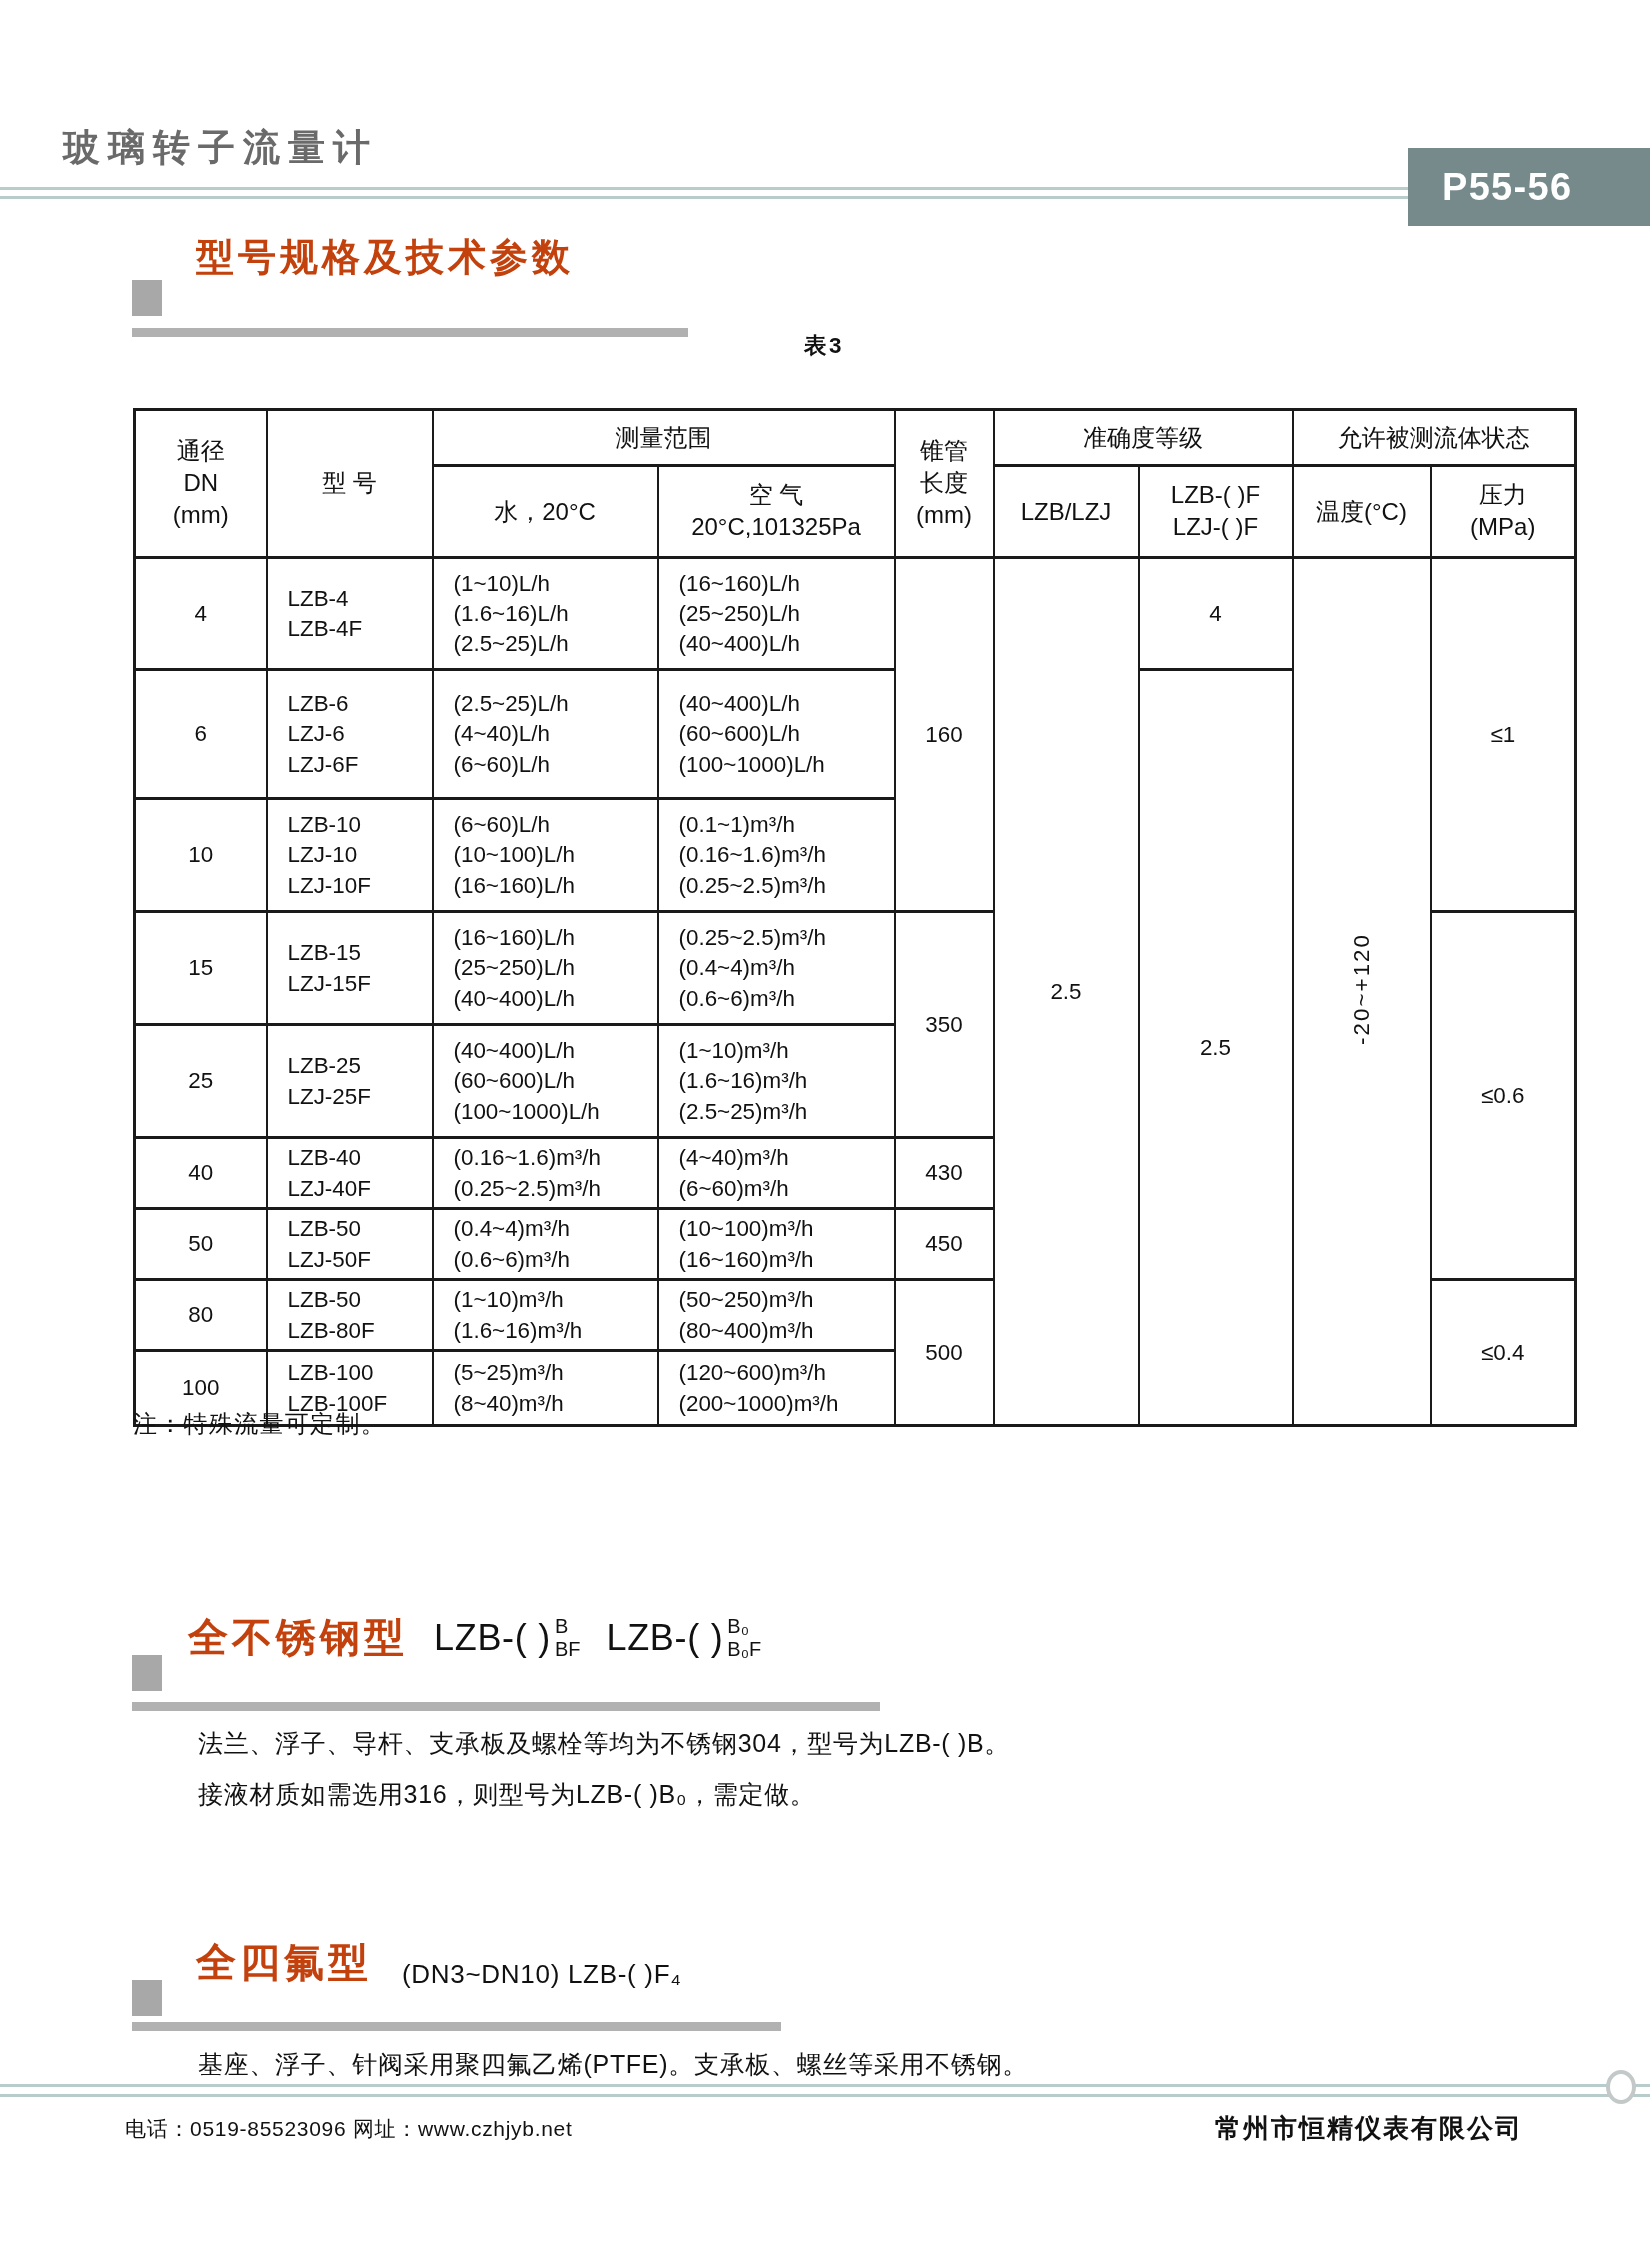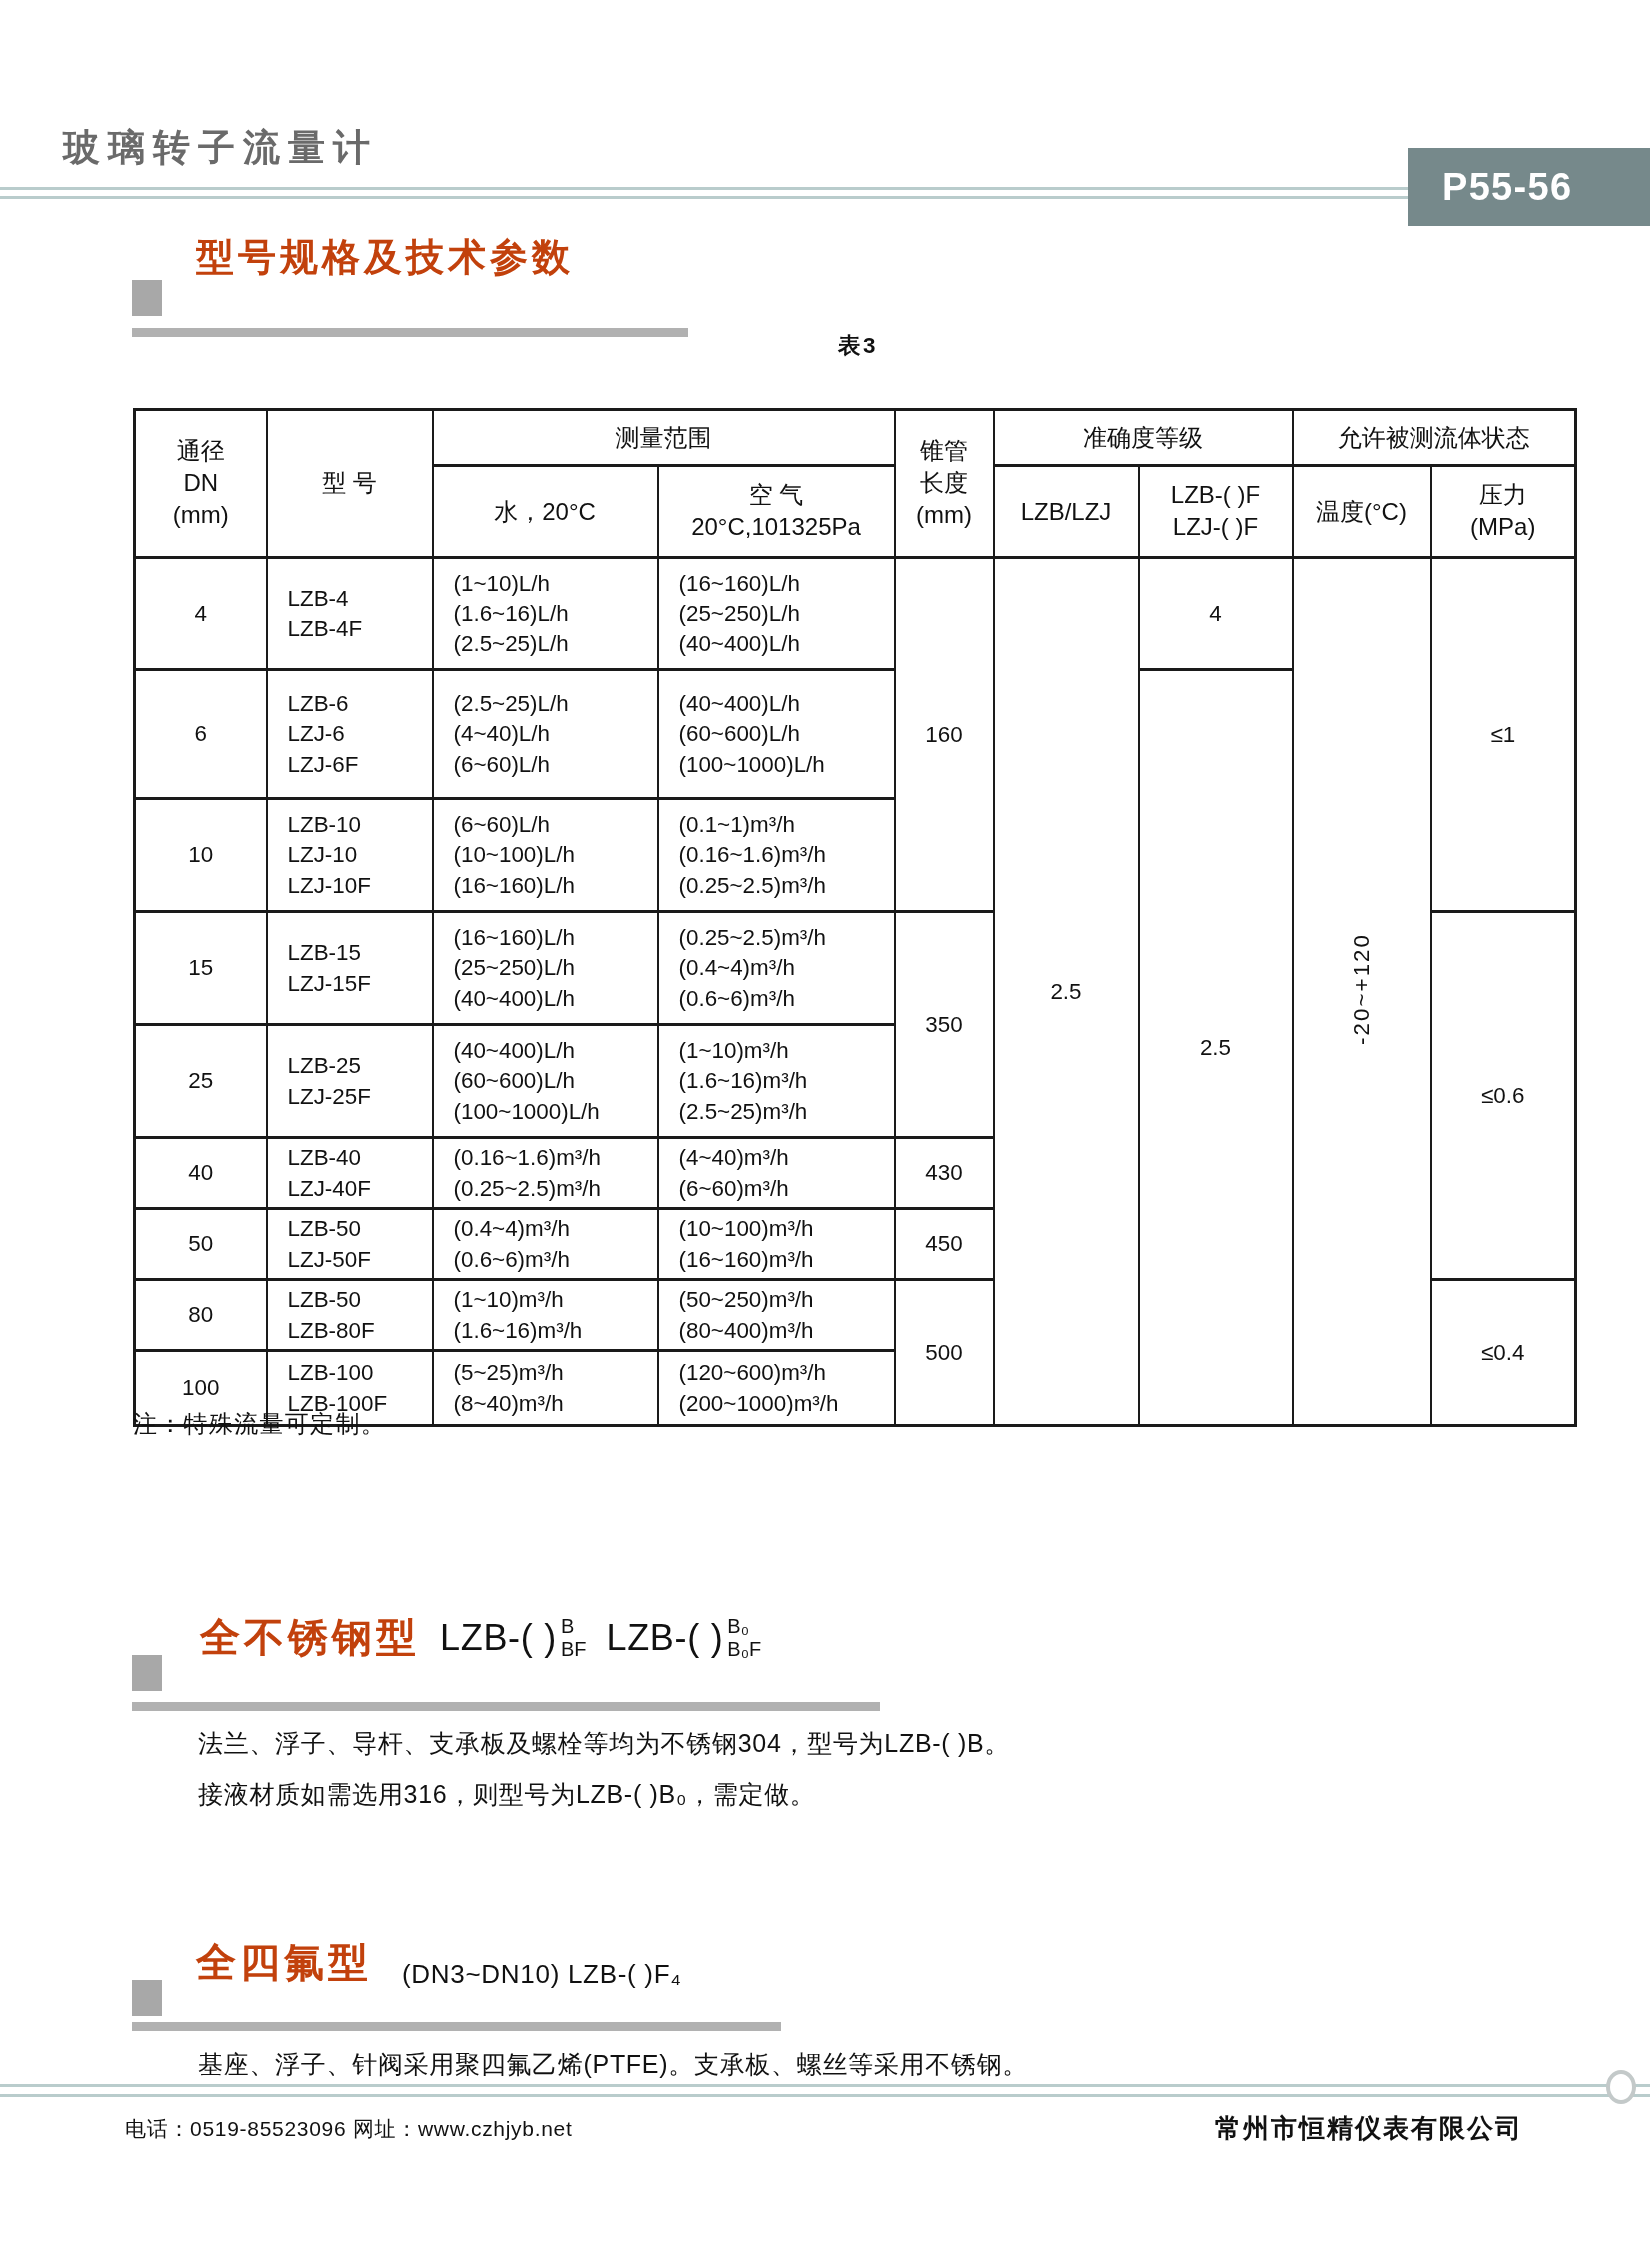--- a/index.html
+++ b/index.html
@@ -31,21 +31,21 @@
   }
 
   
   .sec-bullet{width:30px;height:36px;background:var(--bullet-gray);}
   .sec-underline{height:8.6px;background:var(--underline-gray);}
   .sec-title{font-weight:bold;letter-spacing:4px;color:#c2410c;}
   #sec1-title{left:196px;top:232px;font-size:38px;}
   #sec1-bullet{left:132px;top:280px;}
   #sec1-underline{left:132px;top:328px;width:556px;}
 
-  #table-label{left:838px;top:330px;font-size:22.4px;font-weight:bold;letter-spacing:2.6px;}
+  #table-label{left:804px;top:330px;font-size:22.4px;font-weight:bold;letter-spacing:2.6px;}
 
   
   #spec-table{
     left:133px;top:361px;
     border-collapse:collapse;table-layout:fixed;width:1442px;
     font-size:22.4px;
     margin-top:47px;
   }
   #spec-table th,#spec-table td{
     border:2px solid var(--border-dark);
@@ -59,21 +59,21 @@
   #spec-table th.group{height:56px;}
   #spec-table tr.hdr2 th{height:92px;}
   td.c-temp span.vert{
     display:inline-block;writing-mode:vertical-rl;transform:rotate(180deg);
     letter-spacing:2px;white-space:nowrap;
   }
 
   #table-note{left:133px;top:1408px;font-size:24px;letter-spacing:1.3px;}
 
   
-  #sec2-row{left:200px;top:1610px;display:flex;align-items:center;gap:20px;}
+  #sec2-row{left:188px;top:1610px;display:flex;align-items:center;gap:26px;}
   #sec2-row .sec-title{font-size:40px;}
   #sec2-bullet{left:132px;top:1655px;}
   #sec2-underline{left:132px;top:1702px;width:748px;}
   .model-formula{display:flex;align-items:center;gap:4px;}
   .model-formula .prefix{font-size:36px;letter-spacing:0.7px;}
   .model-formula .stack{display:inline-flex;flex-direction:column;font-size:20px;line-height:22.4px;text-align:left;}
   #sec2-paragraphs{left:198px;top:1718px;font-size:25px;line-height:51px;letter-spacing:0.7px;width:1187px;}
 
   
   #sec3-row{left:196px;top:1935px;display:flex;align-items:flex-end;gap:30px;}

